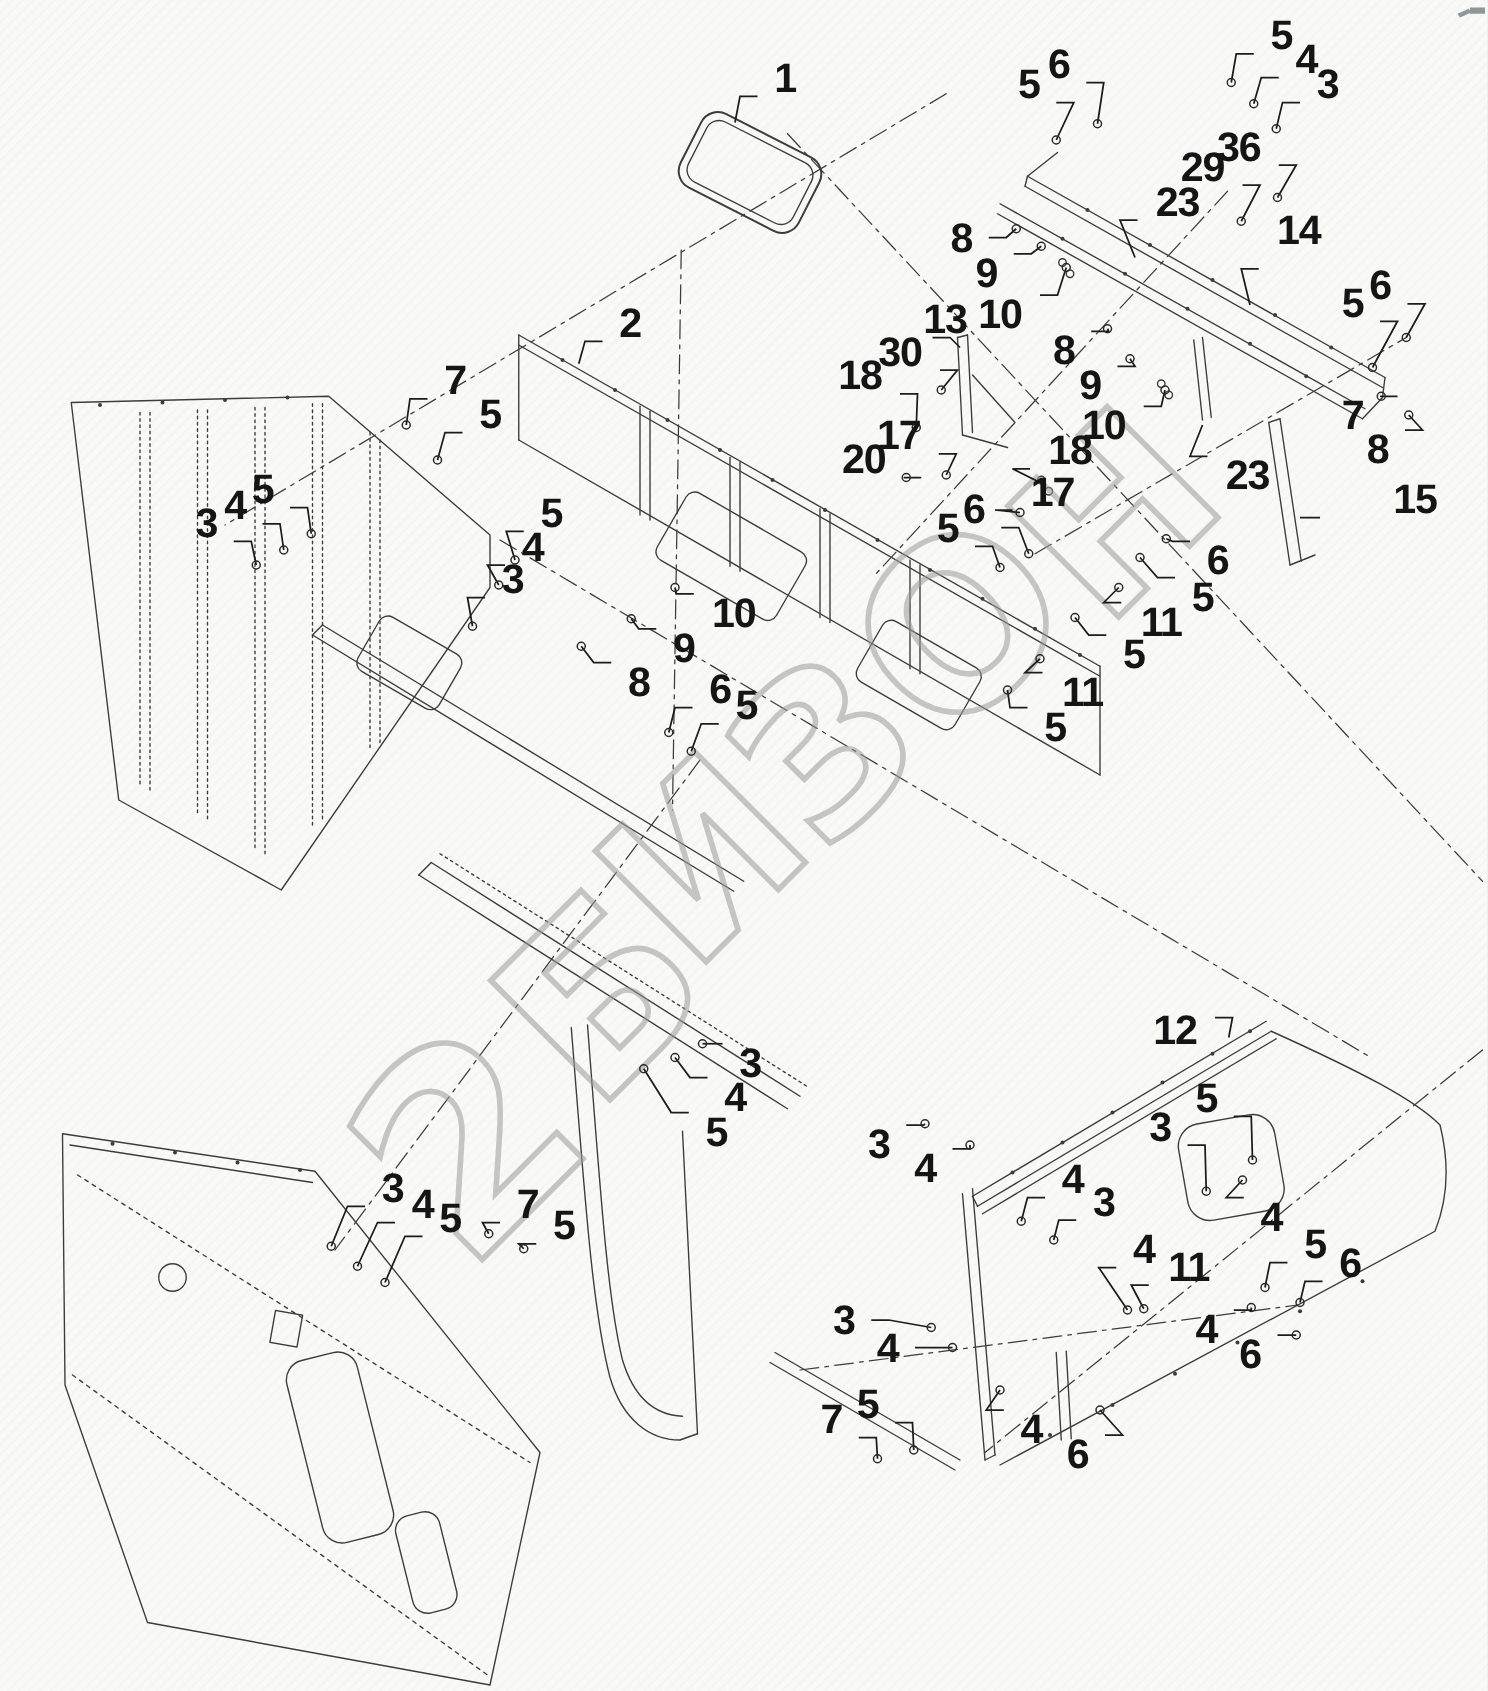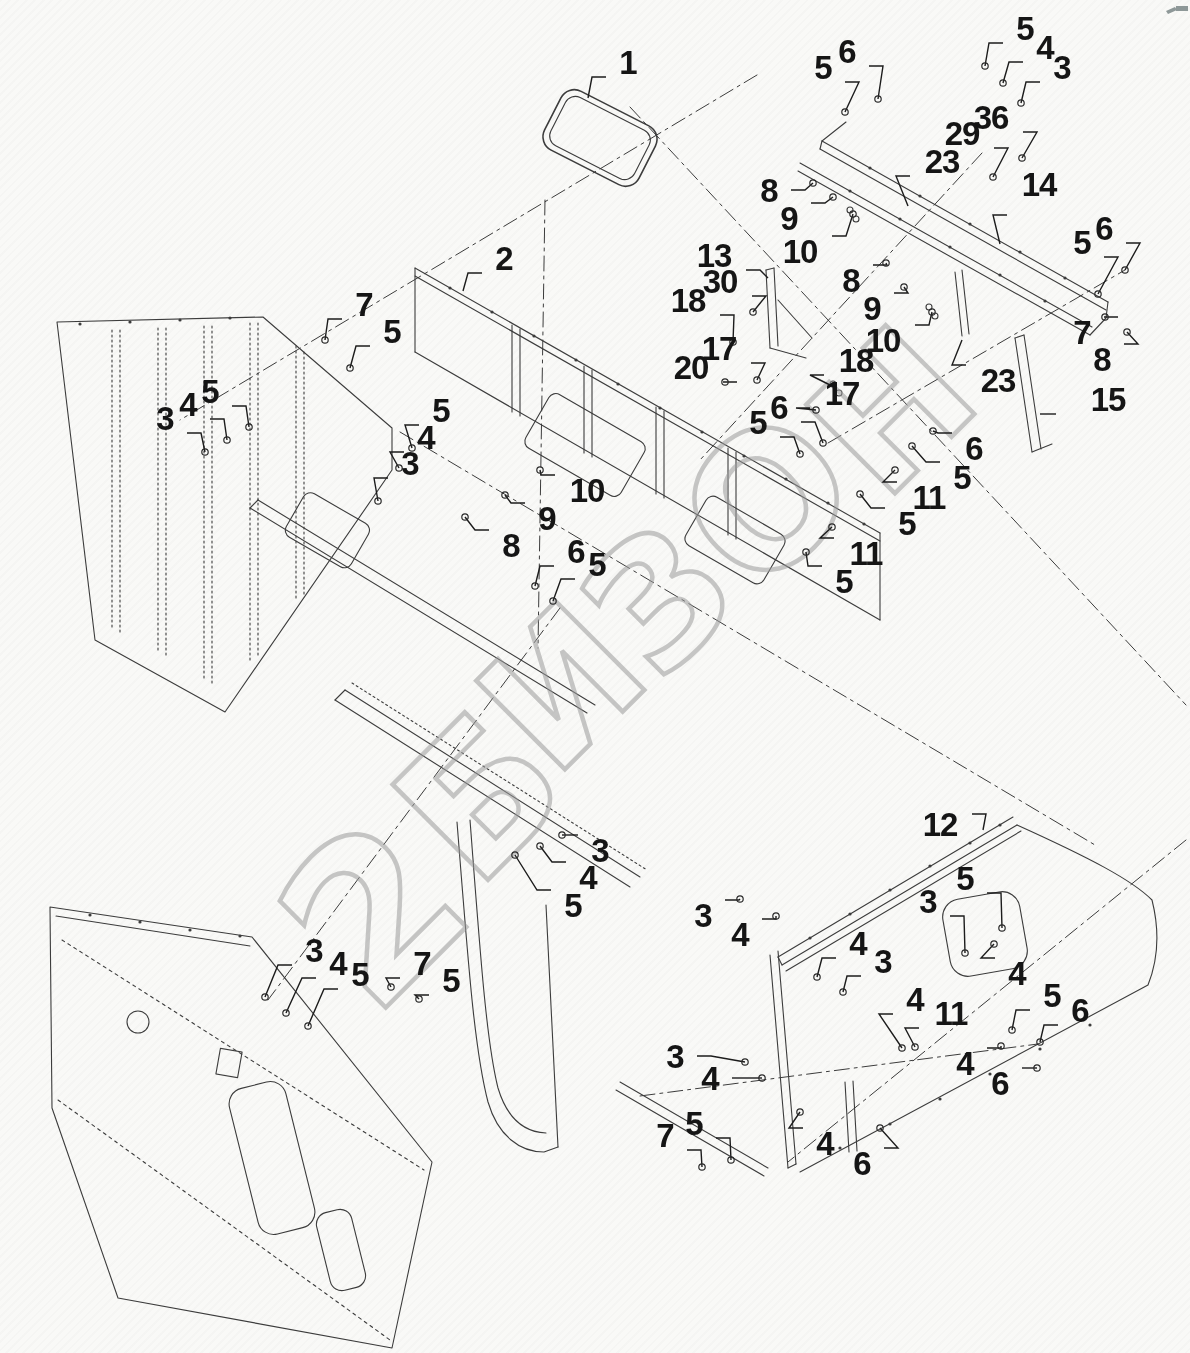--- a/index.html
+++ b/index.html
@@ -392,37 +392,37 @@
     <div class="callout" style="left: 1025px; top: 28px;">5</div>
     <div class="callout" style="left: 1045px; top: 47px;">4</div>
     <div class="callout" style="left: 1062px; top: 67px;">3</div>
     <div class="callout" style="left: 991px; top: 117px;">36</div>
     <div class="callout" style="left: 962px; top: 133px;">29</div>
     <div class="callout" style="left: 942px; top: 161px;">23</div>
     <div class="callout" style="left: 769px; top: 190px;">8</div>
     <div class="callout" style="left: 789px; top: 218px;">9</div>
     <div class="callout" style="left: 800px; top: 251px;">10</div>
     <div class="callout" style="left: 1039px; top: 184px;">14</div>
-    <div class="callout" style="left: 714px; top: 255px; text-align: right;">13</div>
+    <div class="callout" style="left: 756px; top: 255px; text-align: right;">13</div>
     <div class="callout" style="left: 720px; top: 281px;">30</div>
     <div class="callout" style="left: 688px; top: 300px;">18</div>
     <div class="callout" style="left: 504px; top: 258px;">2</div>
     <div class="callout" style="left: 851px; top: 280px;">8</div>
     <div class="callout" style="left: 872px; top: 308px;">9</div>
     <div class="callout" style="left: 883px; top: 340px;">10</div>
     <div class="callout" style="left: 1104px; top: 228px;">6</div>
     <div class="callout" style="left: 1082px; top: 242px;">5</div>
     <div class="callout" style="left: 1082px; top: 332px;">7</div>
     <div class="callout" style="left: 1102px; top: 359px;">8</div>
     <div class="callout" style="left: 691px; top: 367px;">20</div>
     <div class="callout" style="left: 719px; top: 348px;">17</div>
     <div class="callout" style="left: 856px; top: 360px;">18</div>
     <div class="callout" style="left: 842px; top: 393px;">17</div>
     <div class="callout" style="left: 998px; top: 380px;">23</div>
-    <div class="callout" style="left: 1108px; top: 399px;">15</div>
+    <div class="callout" style="left: 1132px; top: 399px;">15</div>
     <div class="callout" style="left: 364px; top: 304px;">7</div>
     <div class="callout" style="left: 392px; top: 331px;">5</div>
     <div class="callout" style="left: 165px; top: 418px;">3</div>
     <div class="callout" style="left: 188px; top: 404px;">4</div>
     <div class="callout" style="left: 210px; top: 391px;">5</div>
     <div class="callout" style="left: 441px; top: 410px;">5</div>
     <div class="callout" style="left: 426px; top: 437px;">4</div>
     <div class="callout" style="left: 410px; top: 463px;">3</div>
     <div class="callout" style="left: 587px; top: 490px;">10</div>
     <div class="callout" style="left: 547px; top: 518px;">9</div>

